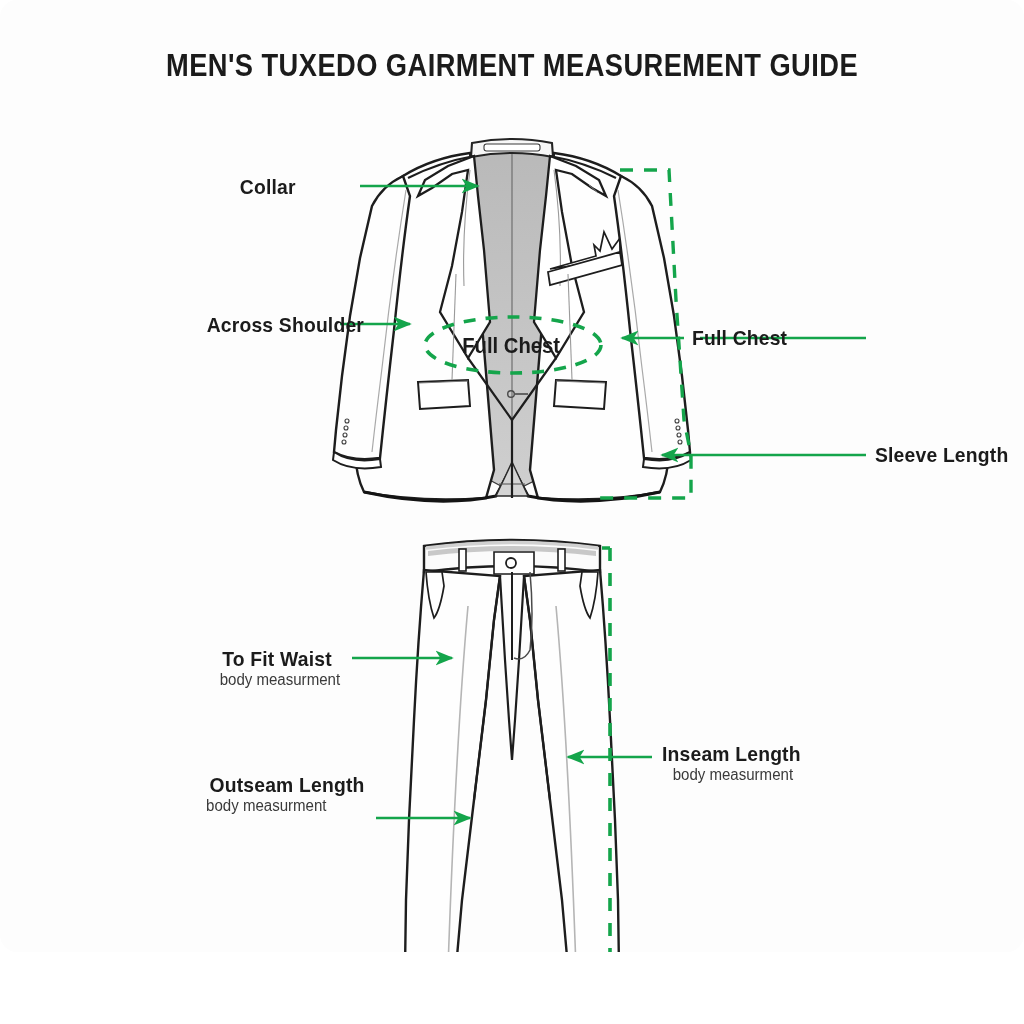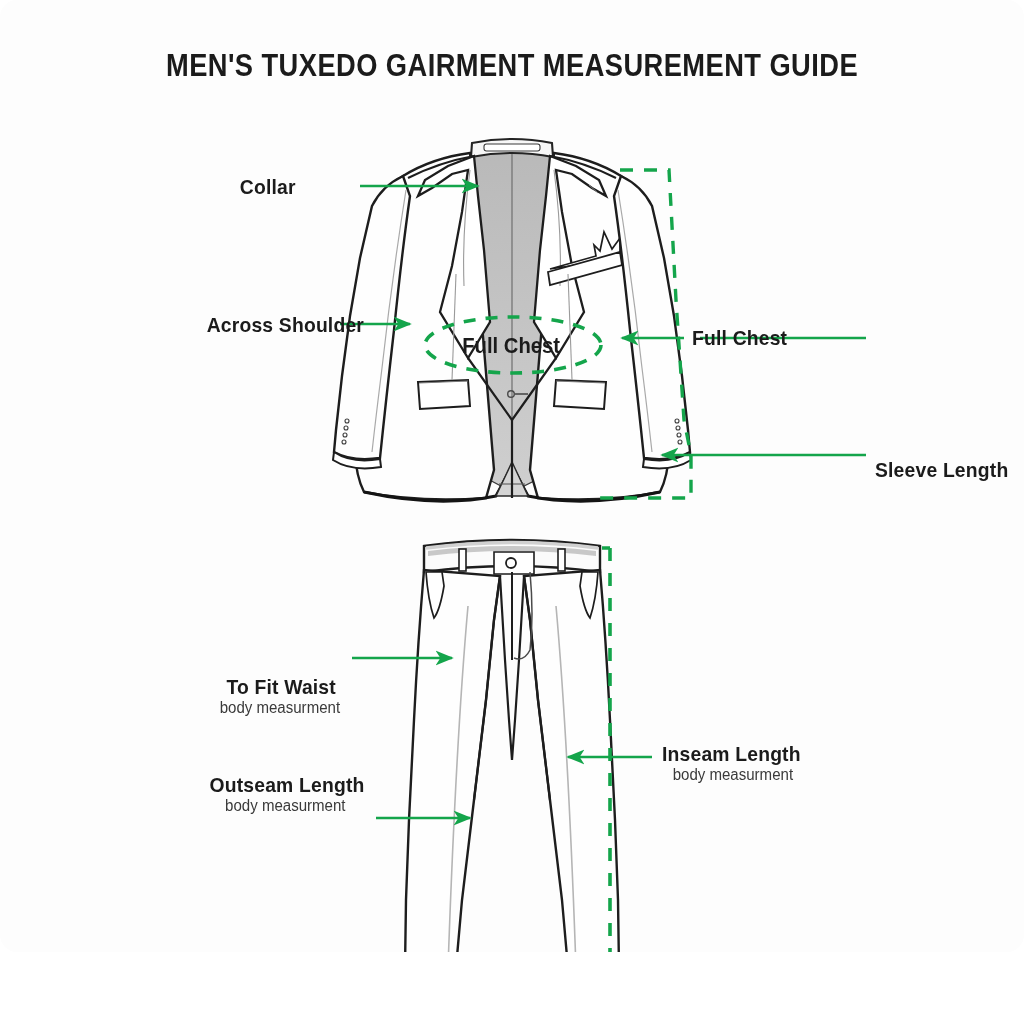--- a/index.html
+++ b/index.html
@@ -65,21 +65,21 @@
   }
   .callout .sub {
     display: block;
     font-size: 16px;
     font-weight: 400;
     color: #3a3a3a;
     margin-top: 2px;
     transform: scaleX(0.94);
     transform-origin: inherit;
   }
-  .callout.right-anchor { text-align: center; transform-origin: 100% 50%; }
+  .callout.right-anchor { text-align: left; transform-origin: 100% 50%; }
   .callout.right-anchor .lbl,
   .callout.right-anchor .sub { transform-origin: 100% 50%; }
   .callout.left-anchor  { text-align: left;  transform-origin: 0% 50%; }
   .callout.left-anchor .lbl,
   .callout.left-anchor .sub { transform-origin: 0% 50%; }
 
   .chest-label {
     position: absolute;
     font-family: "Liberation Sans Narrow", "Liberation Sans", sans-serif;
     font-size: 22px;
@@ -280,25 +280,25 @@
   </div>
 
   <div class="chest-label" style="left:458px; top:333px;">
     <span>Full Chest</span>
   </div>
 
   <div class="callout left-anchor" style="left:692px; top:327px;">
     <span class="lbl">Full Chest</span>
   </div>
 
-  <div class="callout left-anchor" style="left:875px; top:459px;">
+  <div class="callout left-anchor" style="left:875px; top:444px;">
     <span class="lbl">Sleeve Length</span>
   </div>
 
-  <div class="callout right-anchor" style="right:684px; top:676px;">
+  <div class="callout right-anchor" style="right:684px; top:648px;">
     <span class="lbl">To Fit Waist</span>
     <span class="sub">body measurment</span>
   </div>
 
   <div class="callout left-anchor" style="left:662px; top:743px;text-align:center;">
     <span class="lbl">Inseam Length</span>
     <span class="sub">body measurment</span>
   </div>
 
   <div class="callout right-anchor" style="right:660px; top:774px;">

